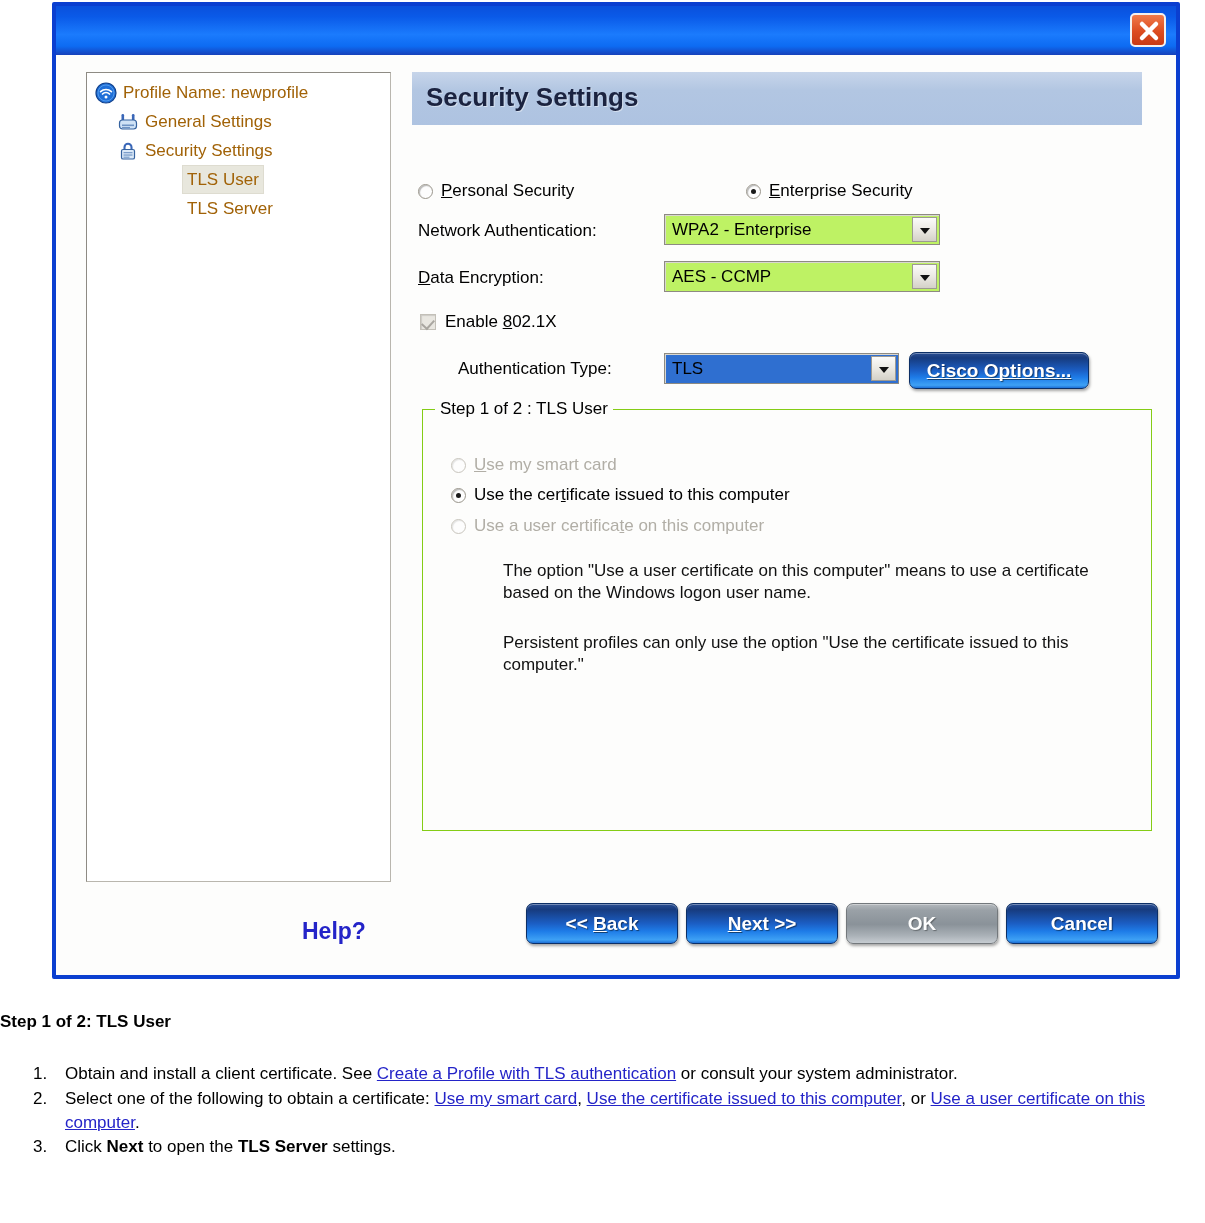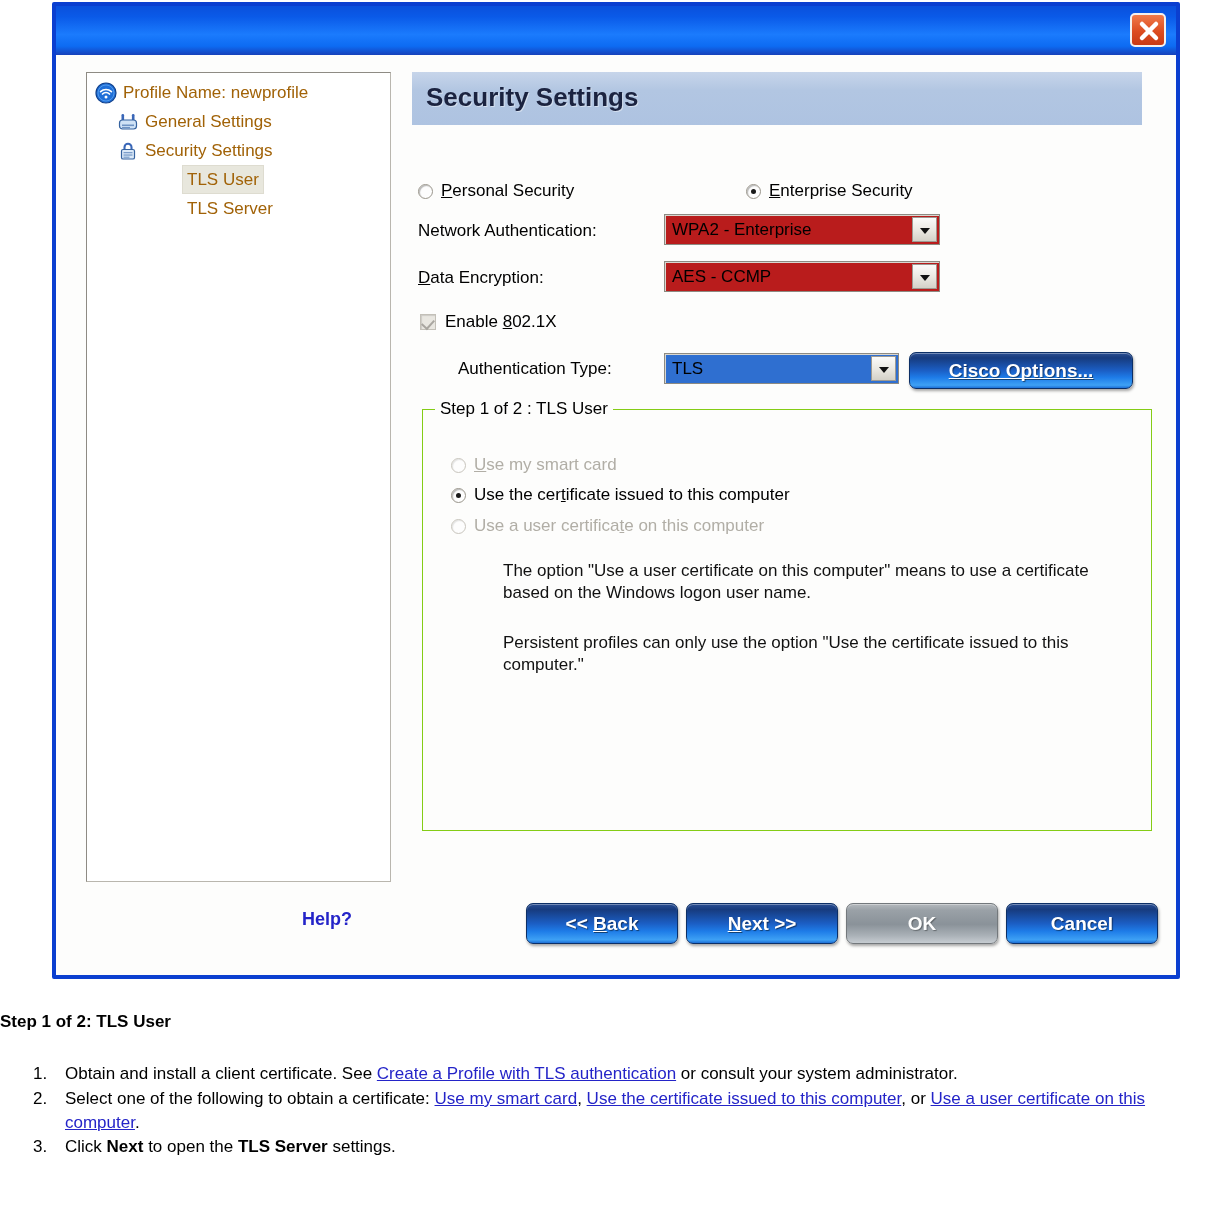--- a/index.html
+++ b/index.html
@@ -99,21 +99,21 @@
     width:5px; height:5px; border-radius:50%; background:#1a1a1a;
   }
   .radio-mark.dim { border-color:#c8c5bd; box-shadow: inset 1px 1px 1px rgba(0,0,0,.10); }
   .dimtext { color: #b1aea6; }
   .u { text-decoration: underline; }
 
   
   .flabel { position: absolute; font-size: 17px; color: #000; white-space: nowrap; }
   .combo {
     position: absolute; height: 31px;
-    background: #b91c1c;
+    background: #bef264;
     border: 1px solid #8d8a82;
     box-shadow: inset 1px 1px 0 #d9d7d0;
   }
   .combo .cval {
     position: absolute; left: 7px; top: 5px;
     font-size: 17px; color: #000; white-space: nowrap;
   }
   .combo .carrow {
     position: absolute; right: 2px; top: 2px;
     width: 25px; height: 25px;
@@ -173,22 +173,22 @@
     font-size: 17px; color: #000; white-space: nowrap;
   }
   .para {
     position: absolute; font-size: 17px; color: #111; line-height: 1.32;
     width: 620px;
   }
 
   
   #footer { position: absolute; left: 0; top: 840px; width: 1120px; height: 70px; }
   #help-link {
-    position: absolute; left: 246px; top: 14px;
-    font-size: 18px; color: #2424c8; font-weight: bold;
+    position: absolute; left: 246px; top: 23px;
+    font-size: 23px; color: #2424c8; font-weight: bold;
   }
 
   
   #doc { position: absolute; left: 0; top: 1000px; width: 1205px; }
   #doc-h { position: absolute; left: 0; top: 12px; font-size: 17px; font-weight: bold; color: #000; }
   #doc-list { position: absolute; left: 0; top: 62px; width: 1205px; }
   .li { position: relative; font-size: 17px; color: #000; line-height: 1.40; margin-bottom: 1px; }
   .li .num { position: absolute; left: 33px; top: 0; }
   .li .txt { display: block; margin-left: 65px; margin-right: 12px; }
   .dlink { color: #2424c8; text-decoration: underline; }
@@ -288,21 +288,21 @@
 
       <div class="cbox" style="left:8px; top:242px;"></div>
       <div class="flabel dimtext" style="left:33px; top:240px;">Enable <span class="u">8</span>02.1X</div>
 
       <div class="flabel" style="left:46px; top:287px;">Authentication Type:</div>
       <div class="combo sel" style="left:252px; top:281px; width:235px;">
         <span class="cval">TLS</span>
         <span class="carrow"></span>
       </div>
 
-      <div class="glassbtn" style="left:497px; top:280px; width:224px; height:37px;">
+      <div class="glassbtn" style="left:497px; top:280px; width:180px; height:37px;">
         <span style="text-decoration:underline;text-decoration-skip-ink:none;">Cisco Options...</span>
       </div>
 
       <div id="groupbox">
         <div id="group-legend">Step 1 of 2 : TLS User</div>
 
         <div class="rad dimtext" style="left:28px; top:28px;">
           <span class="radio-mark dim"></span>
           <span><span class="u">U</span>se my smart card</span>
         </div>

